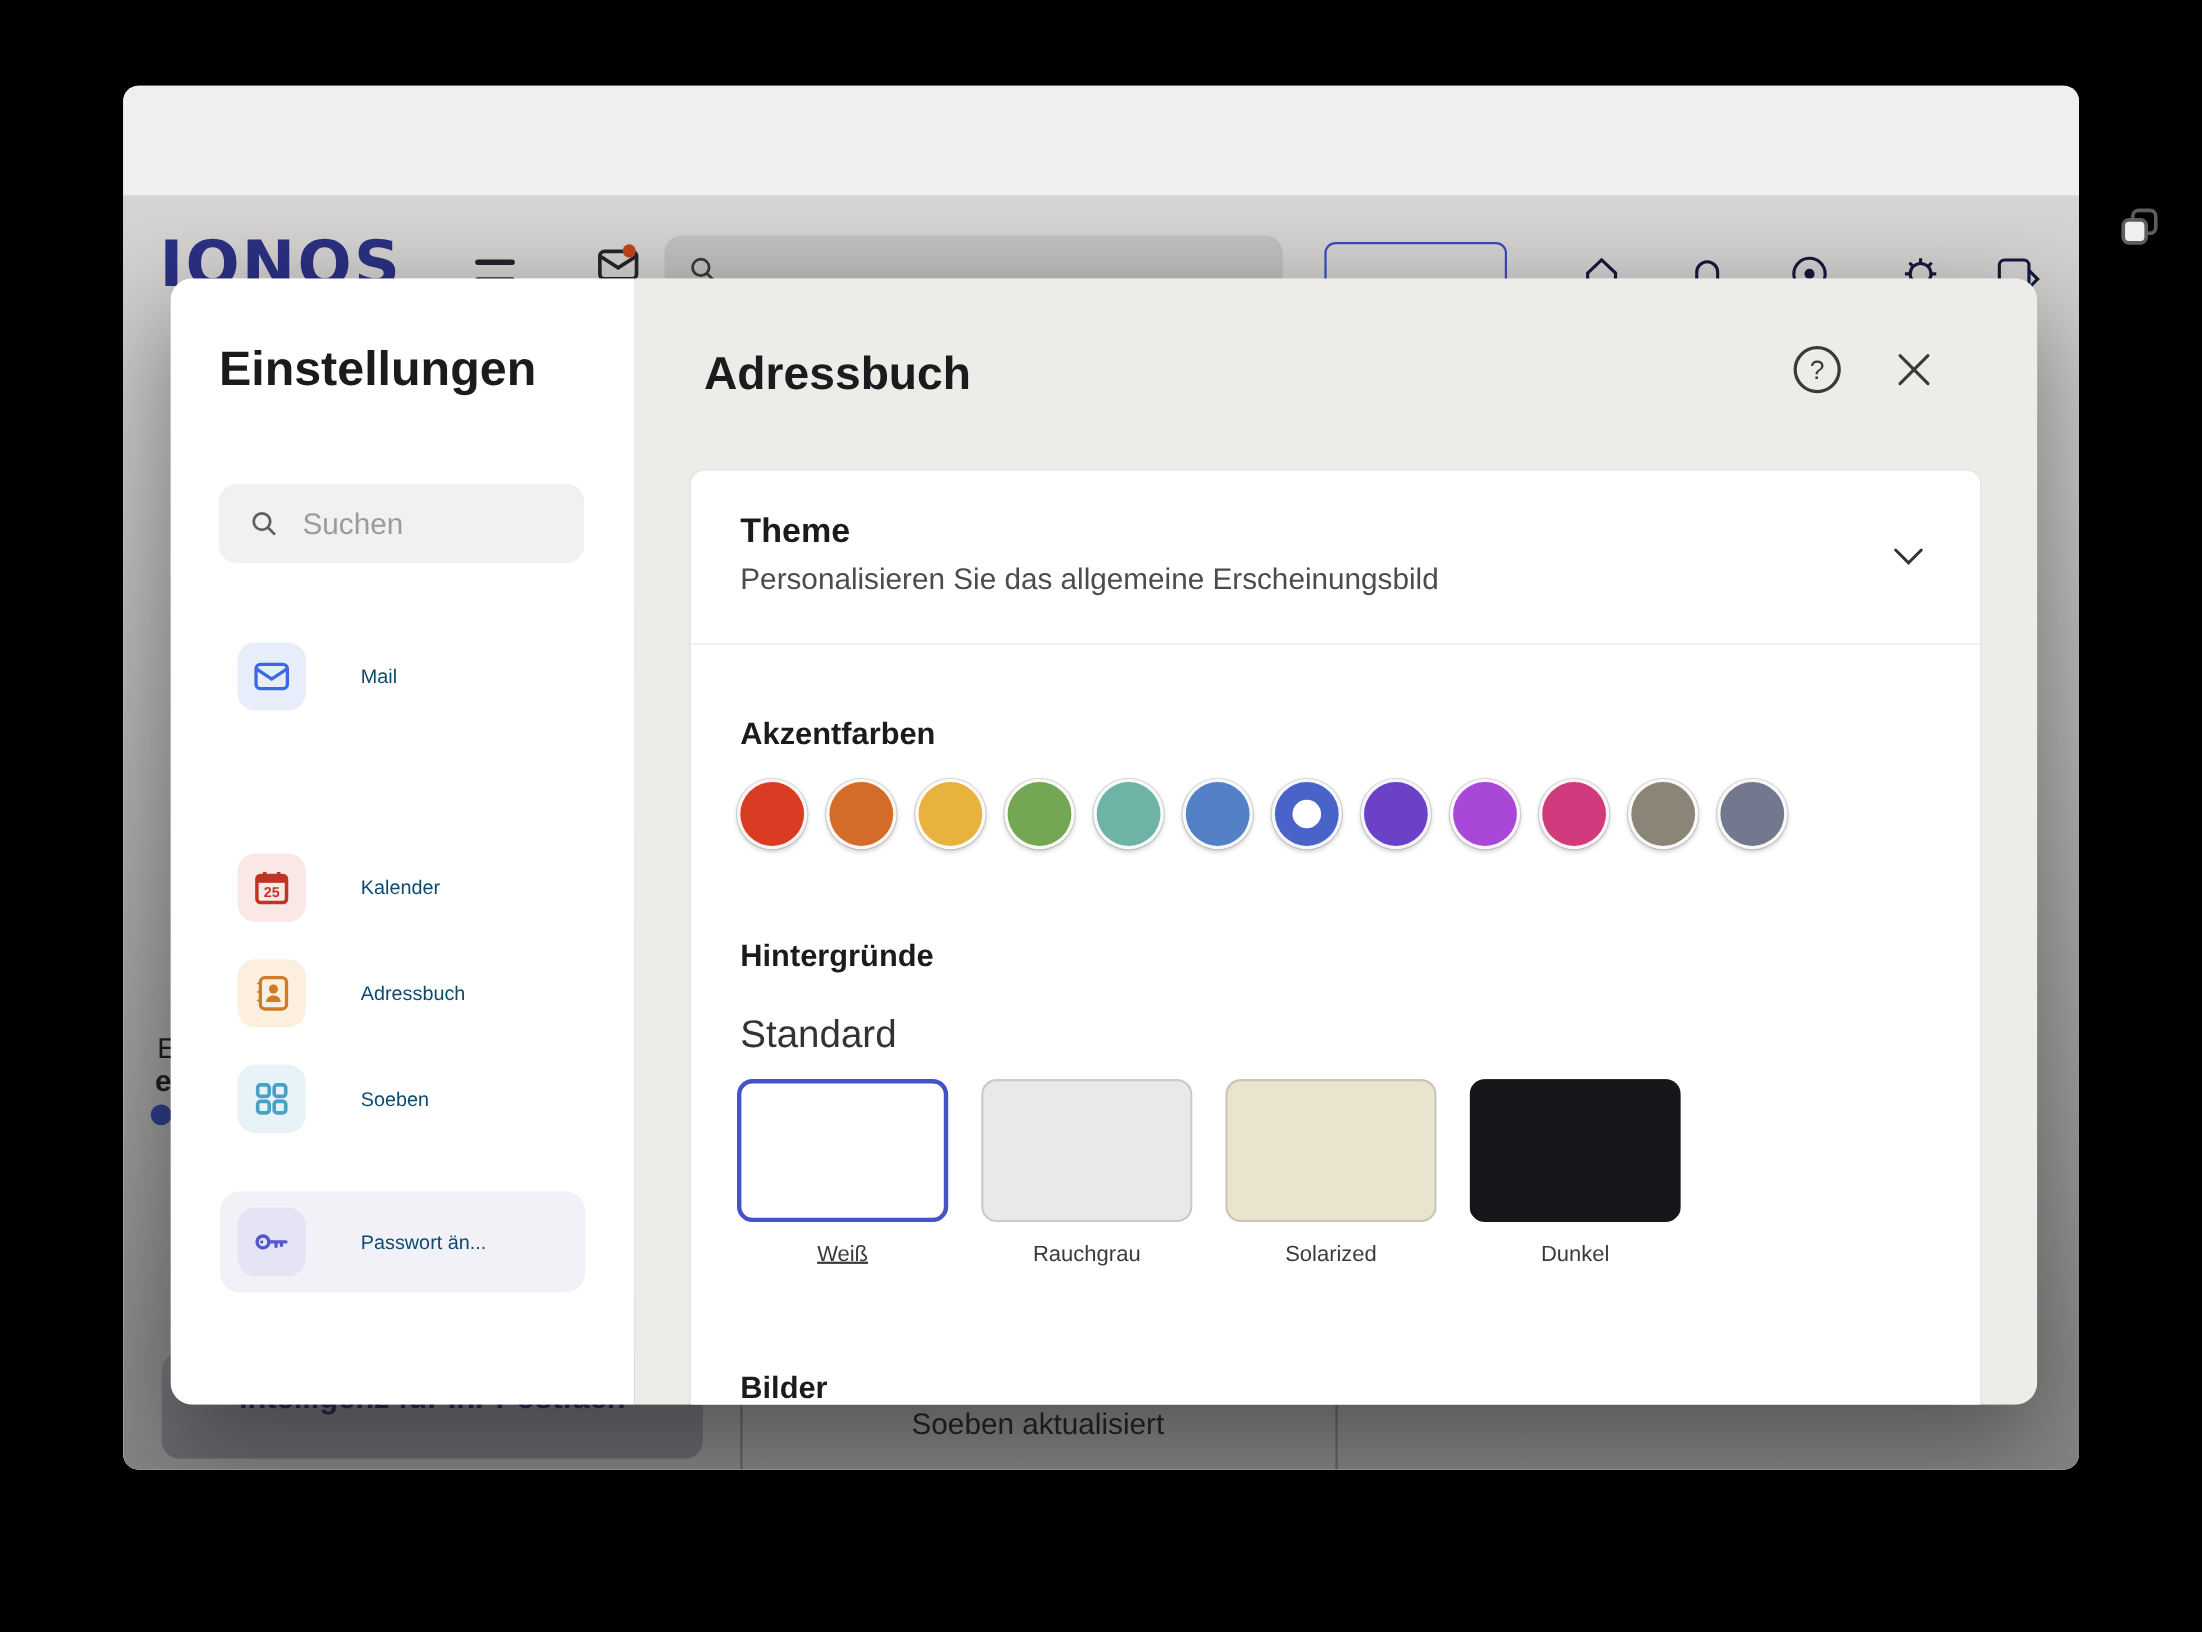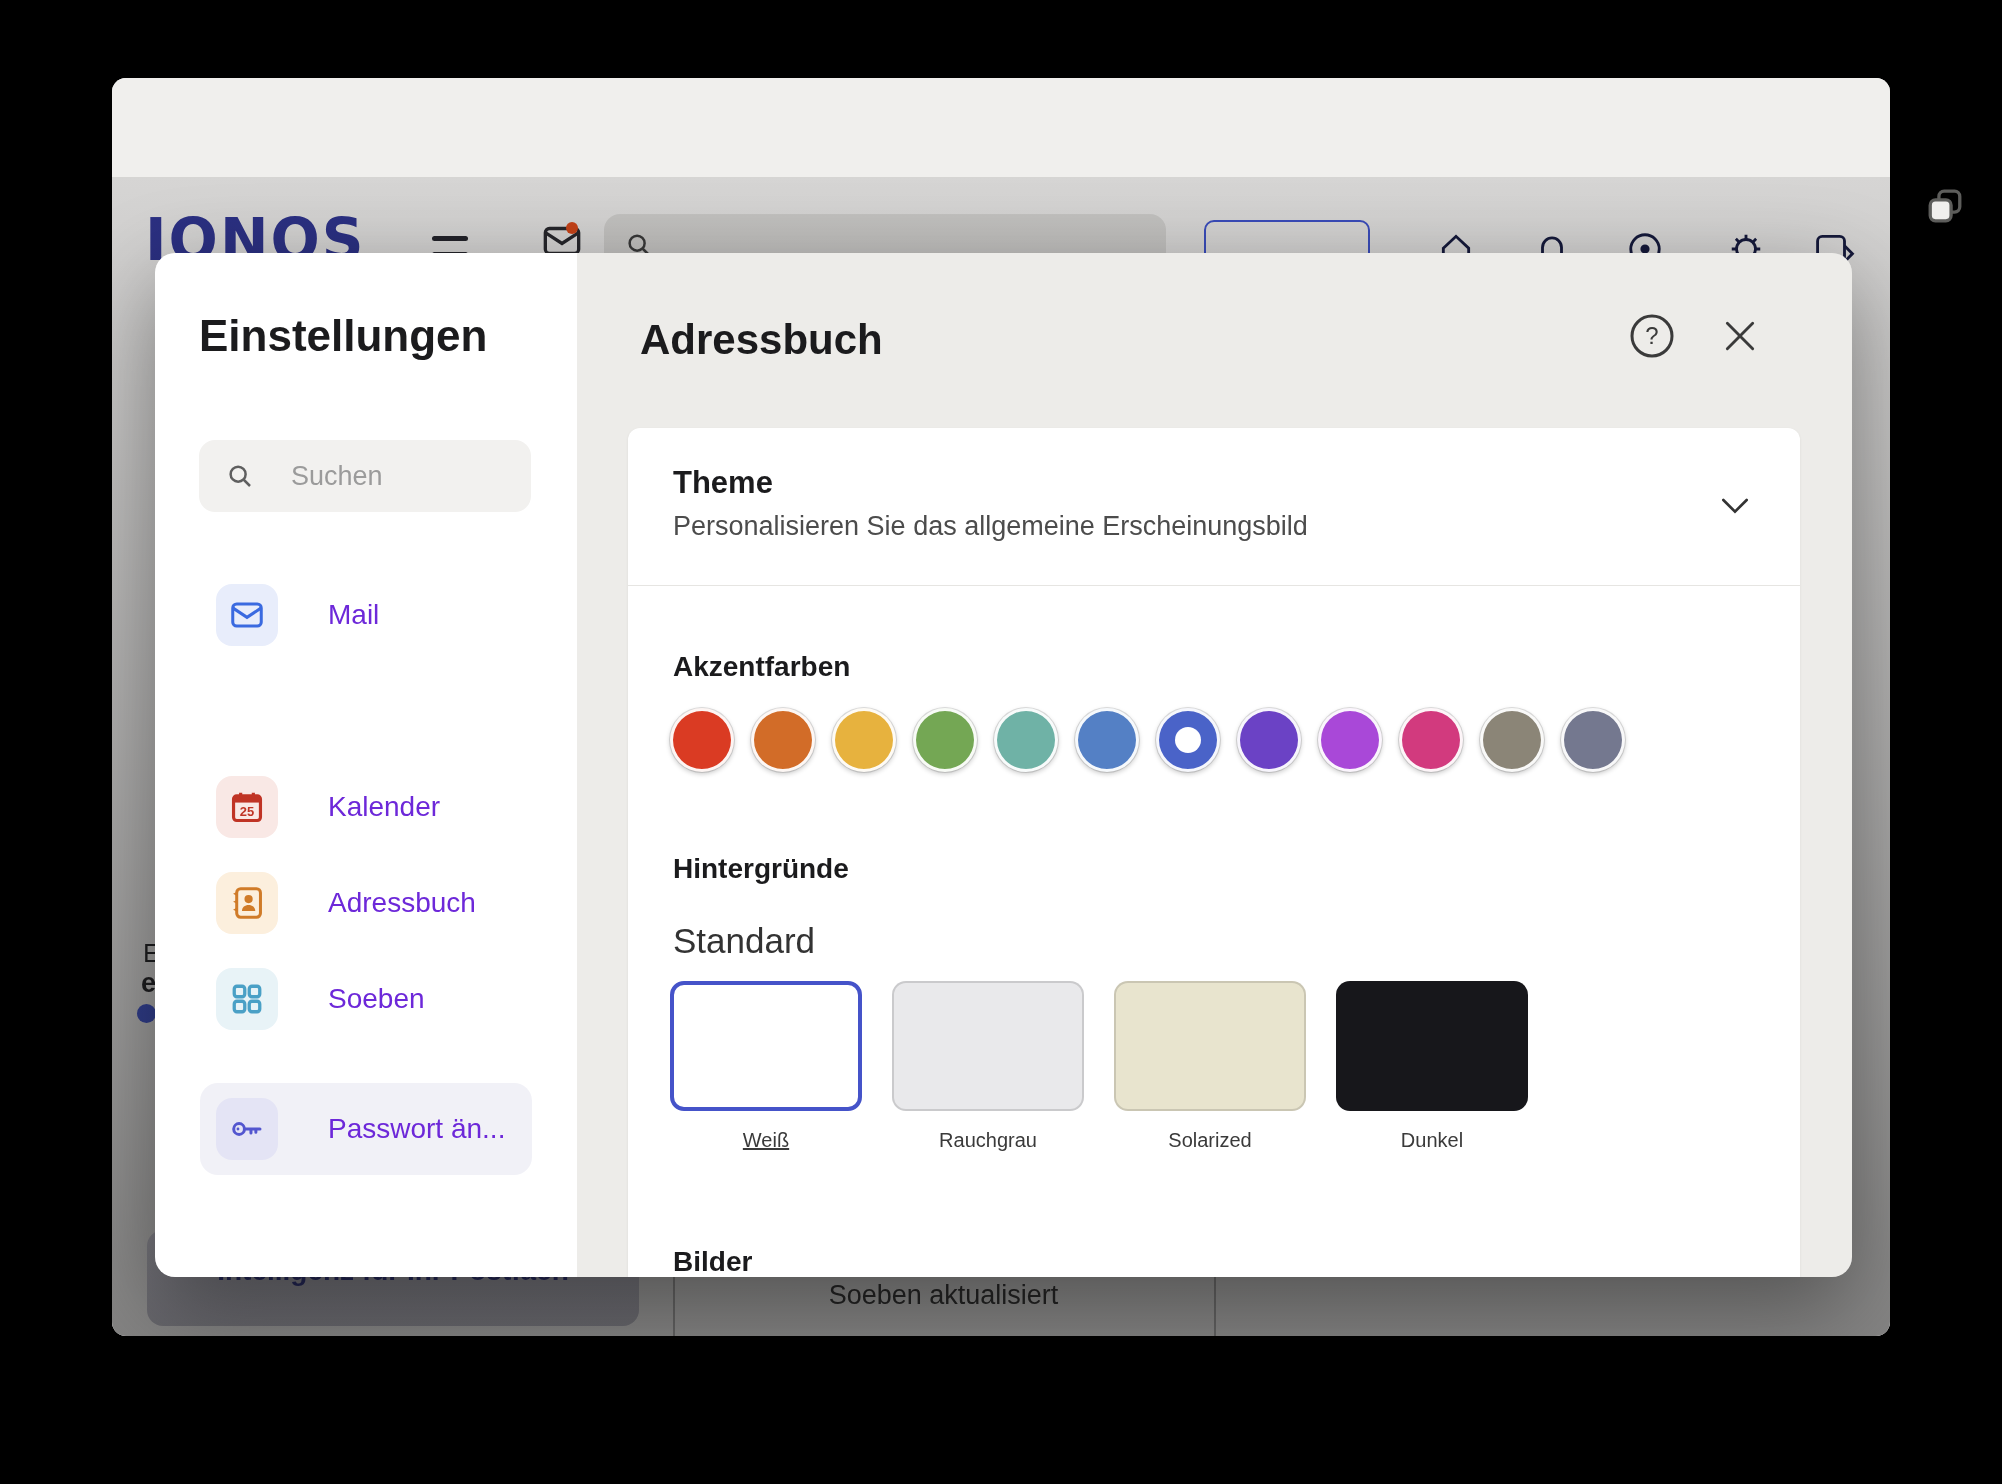--- a/index.html
+++ b/index.html
@@ -31,26 +31,26 @@
   #bg-card{left:35px;top:1052px;width:492px;height:96px;border-radius:16px;background:linear-gradient(#bab9c4,#a7a6b0);}
   #promo{left:35px;top:1077px;width:492px;text-align:center;font-size:28px;font-weight:bold;color:#2a2f7e;}
   .vdivider{top:1099px;width:2px;height:60px;background:rgba(80,80,80,.45);}
   #status{left:561px;top:1102px;width:541px;text-align:center;font-size:27px;color:#2c2c2c;}
   #dim{left:0;top:0;right:0;bottom:0;background:linear-gradient(rgba(25,25,25,.03),rgba(25,25,25,.45));}
   
   #modal{left:43px;top:75px;width:1697px;height:1024px;border-radius:20px;box-shadow:0 30px 90px rgba(0,0,0,.4);overflow:hidden;}
   #m-side{left:0;top:0;width:422px;height:1024px;background:#fff;}
   #m-main{left:422px;top:0;width:1275px;height:1024px;background:#edece9;}
   #m-title{left:44px;top:58px;font-size:44px;font-weight:bold;color:#1b1b1d;}
-  #m-search{left:44px;top:187px;width:332px;height:72px;border-radius:16px;background:#f2f1ef;display:flex;align-items:center;gap:34px;padding-left:26px;box-sizing:border-box;}
+  #m-search{left:44px;top:187px;width:332px;height:72px;border-radius:16px;background:#f2f1ef;display:flex;align-items:center;gap:18px;padding-left:26px;box-sizing:border-box;}
   #m-search input{border:none;background:transparent;outline:none;font-size:27px;color:#333;width:220px;font-family:inherit;}
   #m-search input::placeholder{color:#9b9b9b;}
   .s-item{left:0;width:422px;height:92px;}
   .tile{position:absolute;left:61px;top:0;width:62px;height:62px;border-radius:16px;display:flex;align-items:center;justify-content:center;}
-  .s-label{position:absolute;left:173px;top:0;height:62px;display:flex;align-items:center;font-size:28px;color:#6d28d9;}
+  .s-label{position:absolute;left:173px;top:0;height:62px;display:flex;align-items:center;font-size:18px;color:#0c4a6e;}
   #pw-row{left:45px;top:830px;width:332px;height:92px;border-radius:18px;background:#f1f1f7;}
   #pw-row .tile{left:16px;top:15px;}
   #pw-row .s-label{left:128px;top:15px;}
   
   #g-title{left:485px;top:63px;font-size:42px;font-weight:bold;color:#1b1b1d;}
   #help-btn{left:1473px;top:59px;width:48px;height:48px;color:#3a3a3a;}
   #close-btn{left:1566px;top:64px;width:38px;height:38px;color:#3a3a3a;}
   #card{left:473px;top:175px;width:1172px;height:849px;background:#fff;border-radius:12px 12px 0 0;box-shadow:0 1px 3px rgba(0,0,0,.07);}
   #theme-title{left:518px;top:212px;font-size:31px;font-weight:bold;color:#1b1b1d;}
   #theme-sub{left:518px;top:258px;font-size:27px;color:#4c4c4c;}

